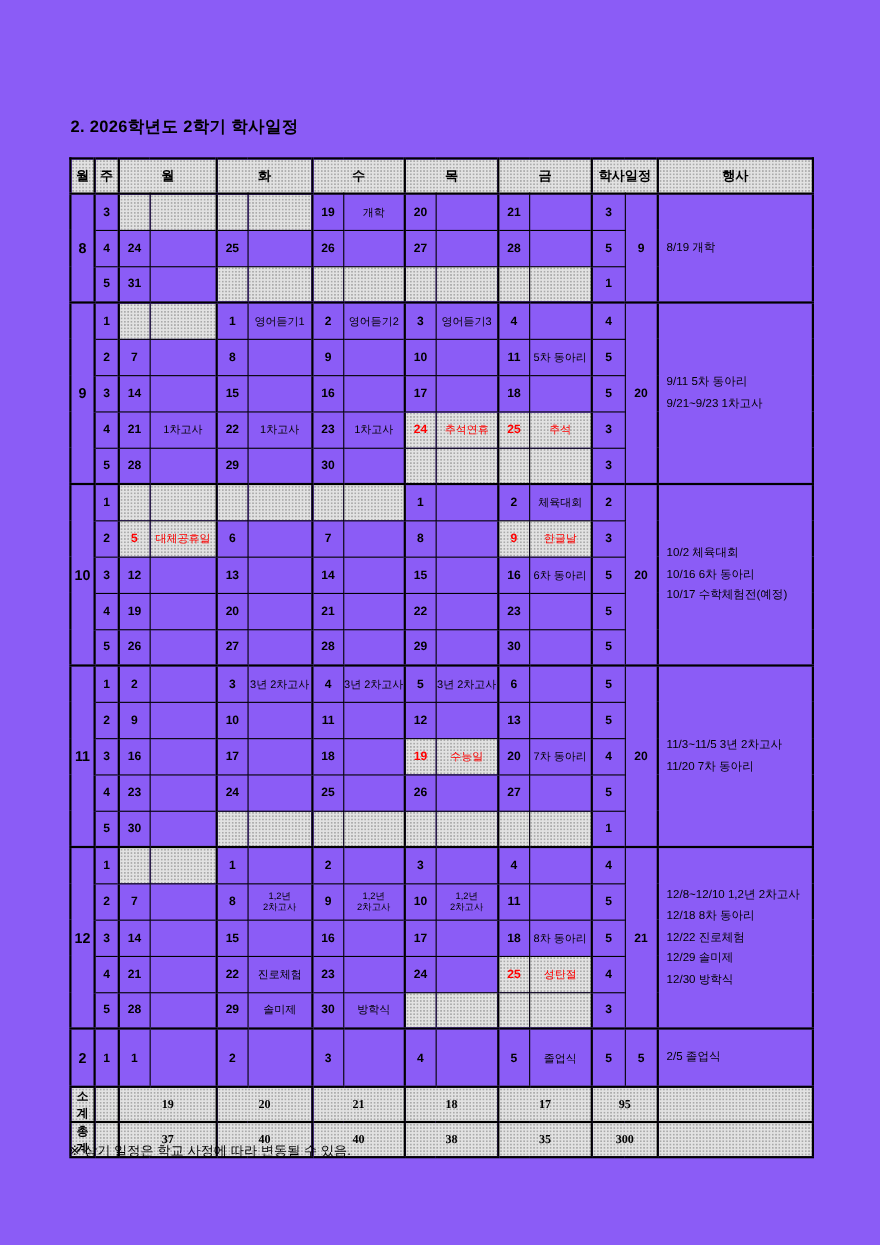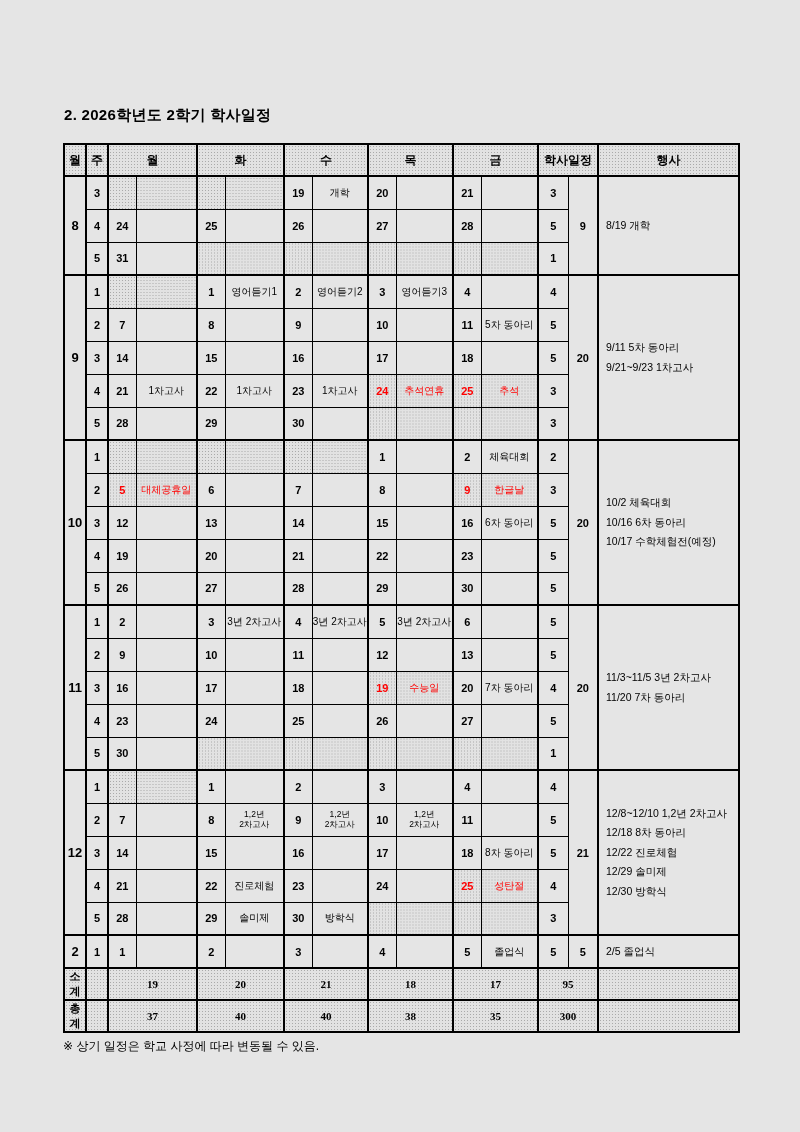--- a/index.html
+++ b/index.html
@@ -1,21 +1,21 @@
 <!DOCTYPE html>
 <html style="--holiday-red: #ff0000;"><head>
 <meta charset="utf-8">
 <style>
   html,body { margin:0; padding:0; background:#ffffff; }
   body {
     width:800px; height:1132px; position:relative;
     font-family:"Liberation Sans","DejaVu Sans",sans-serif;
     color:#000;
   }
-  .page { position:absolute; inset:0; background:#e5e5e5; }
+  .page { position:absolute; inset:0; background:#8b5cf6; }
   .doc-title {
     position:absolute; left:64px; top:106px;
     font-size:15px; font-weight:bold; letter-spacing:0.3px;
   }
   table.cal {
     position:absolute; left:63px; top:143px;
     border-collapse:collapse; table-layout:fixed;
     border:2px solid #000;
   }
   th,td {
@@ -36,21 +36,21 @@
   thead th { border-bottom-width:2px; }
   tr.month-end td { border-bottom-width:2px; }
   tr.summary td { border-bottom-width:2px; }
   .month-cell { font-size:13px; font-weight:bold; }
   .week-cell { font-size:11px; font-weight:bold; border-left-width:2px; }
   .date-cell { font-size:11px; font-weight:bold; }
   .event-cell { font-size:10px; white-space:pre-line; }
   .event-cell.two-line { font-size:8.5px; line-height:1.15;margin-left:24px; }
   .count-cell, .total-cell { font-size:11px; font-weight:bold; }
   .events-cell {
-    text-align:left; padding:6px 7px; font-size:10.5px; line-height:1.85;
+    text-align:left; padding:16px 7px; font-size:10.5px; line-height:1.85;
     white-space:pre-line;
   }
   .red { color:var(--holiday-red,#ff0000); }
   .label-cell, .sum-cell { font-size:11px; font-weight:bold; }
   .footnote { position:absolute; left:63px; top:1038px; font-size:12px; }
 </style>
 </head>
 <body>
 
 <div class="page">

